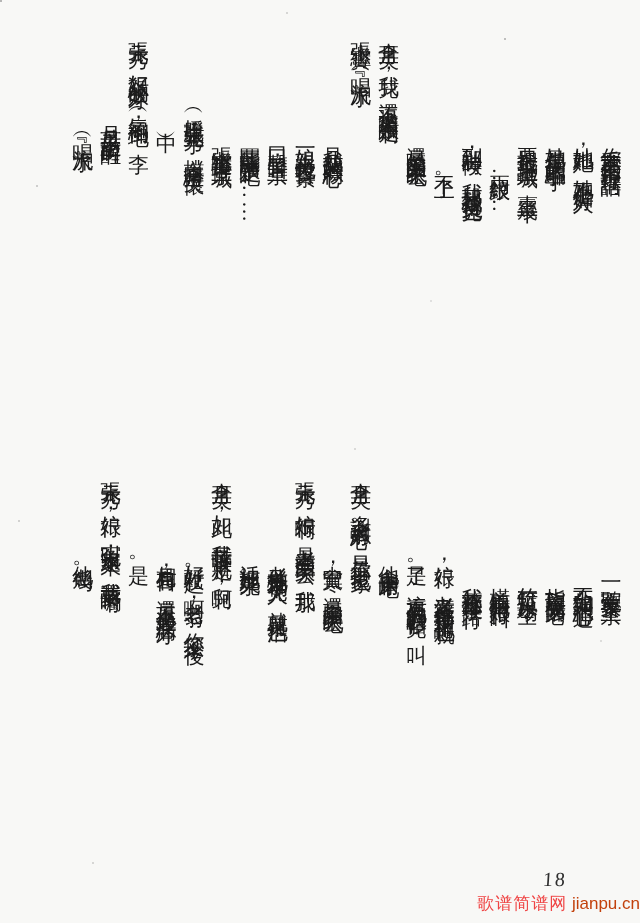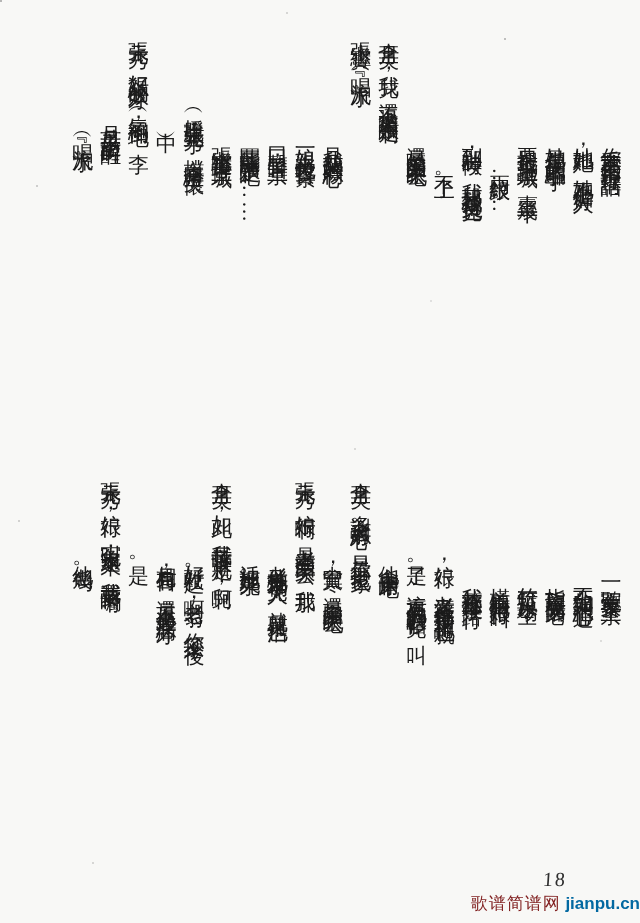--- a/index.html
+++ b/index.html
@@ -54,22 +54,22 @@
     transform: skewX(-4deg);
   }
   .watermark {
     position: absolute;
     right: 0px;
     top: 892px;
     white-space: nowrap;
     font-family: "Liberation Sans", "DejaVu Sans", sans-serif;
     font-size: 17px;
   }
-  .wm-name { color: #7f1d1d; letter-spacing: 1px; }
-  .wm-url  { color: #0369a1; font-weight: bold; }
+  .wm-name { color: #ef4444; letter-spacing: 1px; }
+  .wm-url  { color: #c2410c; font-weight: normal; }
 </style>
 </head>
 <body>
 
 <div class="page">
 
   <div class="vblock top">
       <div class="line" style="padding-top: 104.72px;">你千萬不要信那娘行講話，</div>
       <div class="line" style="padding-top: 104.72px;">她她她，她不是個好人，</div>
       <div class="line" style="padding-top: 104.72px;">她是個拐人的騙子手，</div>

